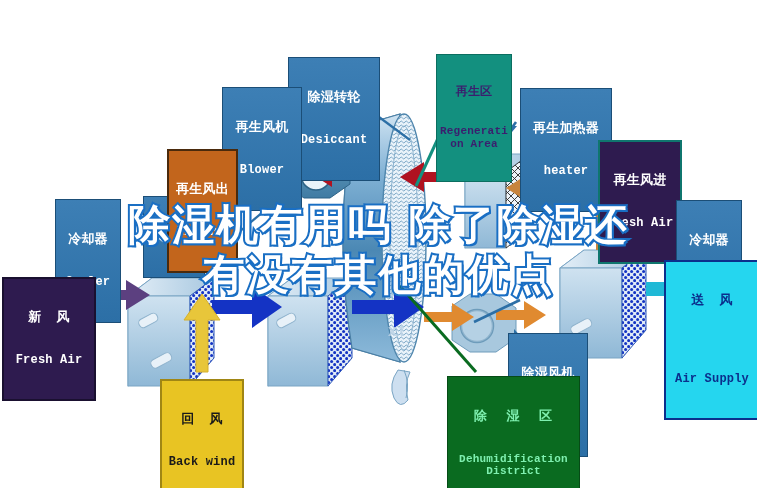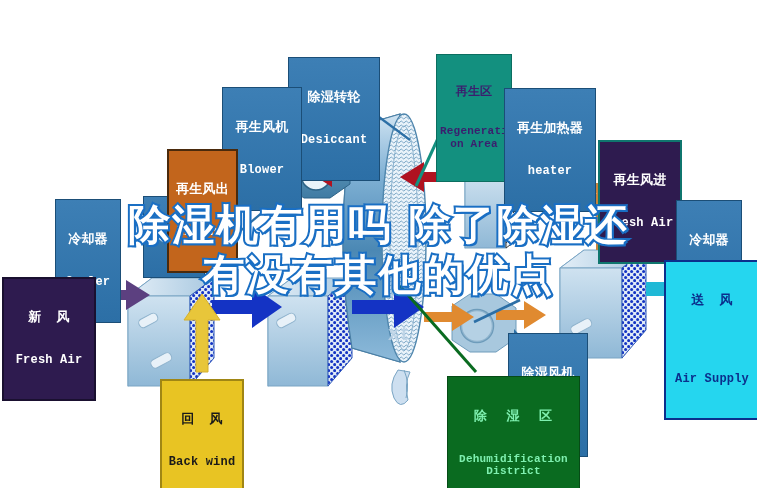--- a/index.html
+++ b/index.html
@@ -212,21 +212,21 @@
       <path d="M700,122 L508,175" stroke="none"></path>
       <path d="M516,122 L476,178"></path>
       <path d="M520,300 L474,322"></path>
     </g>
     <g stroke="#0a6b20" stroke-width="3" fill="none">
       <path d="M476,372 L400,286"></path>
     </g>
   </svg>
 
   <div style="position:absolute;left:388px;top:322px;z-index:6;color:#bcd3e6;
-              font-size:20px;font-weight:bold;letter-spacing:2px;opacity:.85;">xt</div>
+              font-size:16px;font-weight:bold;letter-spacing:2px;opacity:.85;">xt</div>
 
   <div class="lbl blue-cal" style="left:288px;top:57px;width:92px;padding:3px 2px 4px;font-size:13px;">
     <span class="cn">除湿转轮</span>
     <span class="en" style="font-size:12px;">Desiccant</span>
   </div>
   <div class="tail" style="left:336px;top:95px;border-left:12px solid transparent;border-right:0 solid transparent;border-top:14px solid #2c6fa6;"></div>
 
   <div class="lbl blue-cal" style="left:222px;top:87px;width:80px;padding:3px 2px 4px;font-size:13px;">
     <span class="cn">再生风机</span>
     <span class="en" style="font-size:12px;">Blower</span>
@@ -234,21 +234,21 @@
   <div class="tail" style="left:272px;top:124px;border-left:10px solid transparent;border-right:0 solid transparent;border-top:14px solid #2c6fa6;"></div>
 
   <div class="lbl" style="left:420px;top:54px;width:76px;padding:3px 2px 4px;font-size:12px;
               background:#13907f;border:1px solid #0b6e60;color:#3b1e6e;margin-left:16px;">
     <span class="cn" style="color:#3b1e6e;">再生区</span>
     <span class="en" style="font-size:11px;color:#3b1e6e;font-family:Liberation Mono, monospace;">Regenerati
 on Area</span>
   </div>
   <div class="tail" style="left:440px;top:110px;border-left:0 solid transparent;border-right:11px solid transparent;border-top:13px solid #13907f;"></div>
 
-  <div class="lbl blue-cal" style="left:504px;top:88px;width:92px;padding:3px 2px 4px;font-size:13px;">
+  <div class="lbl blue-cal" style="left:520px;top:88px;width:92px;padding:3px 2px 4px;font-size:13px;">
     <span class="cn">再生加热器</span>
     <span class="en" style="font-size:12px;">heater</span>
   </div>
   <div class="tail" style="left:506px;top:126px;border-left:0 solid transparent;border-right:11px solid transparent;border-top:13px solid #2c6fa6;"></div>
 
   <div class="lbl" style="left:167px;top:149px;width:71px;padding:2px 2px 3px;font-size:13px;
               background:#c2651c;border:2px solid #4a2a0c;color:#ffffff;">
     <span class="cn">再生风出</span>
     <span class="en" style="font-size:12px;">Exhaust</span>
   </div>

